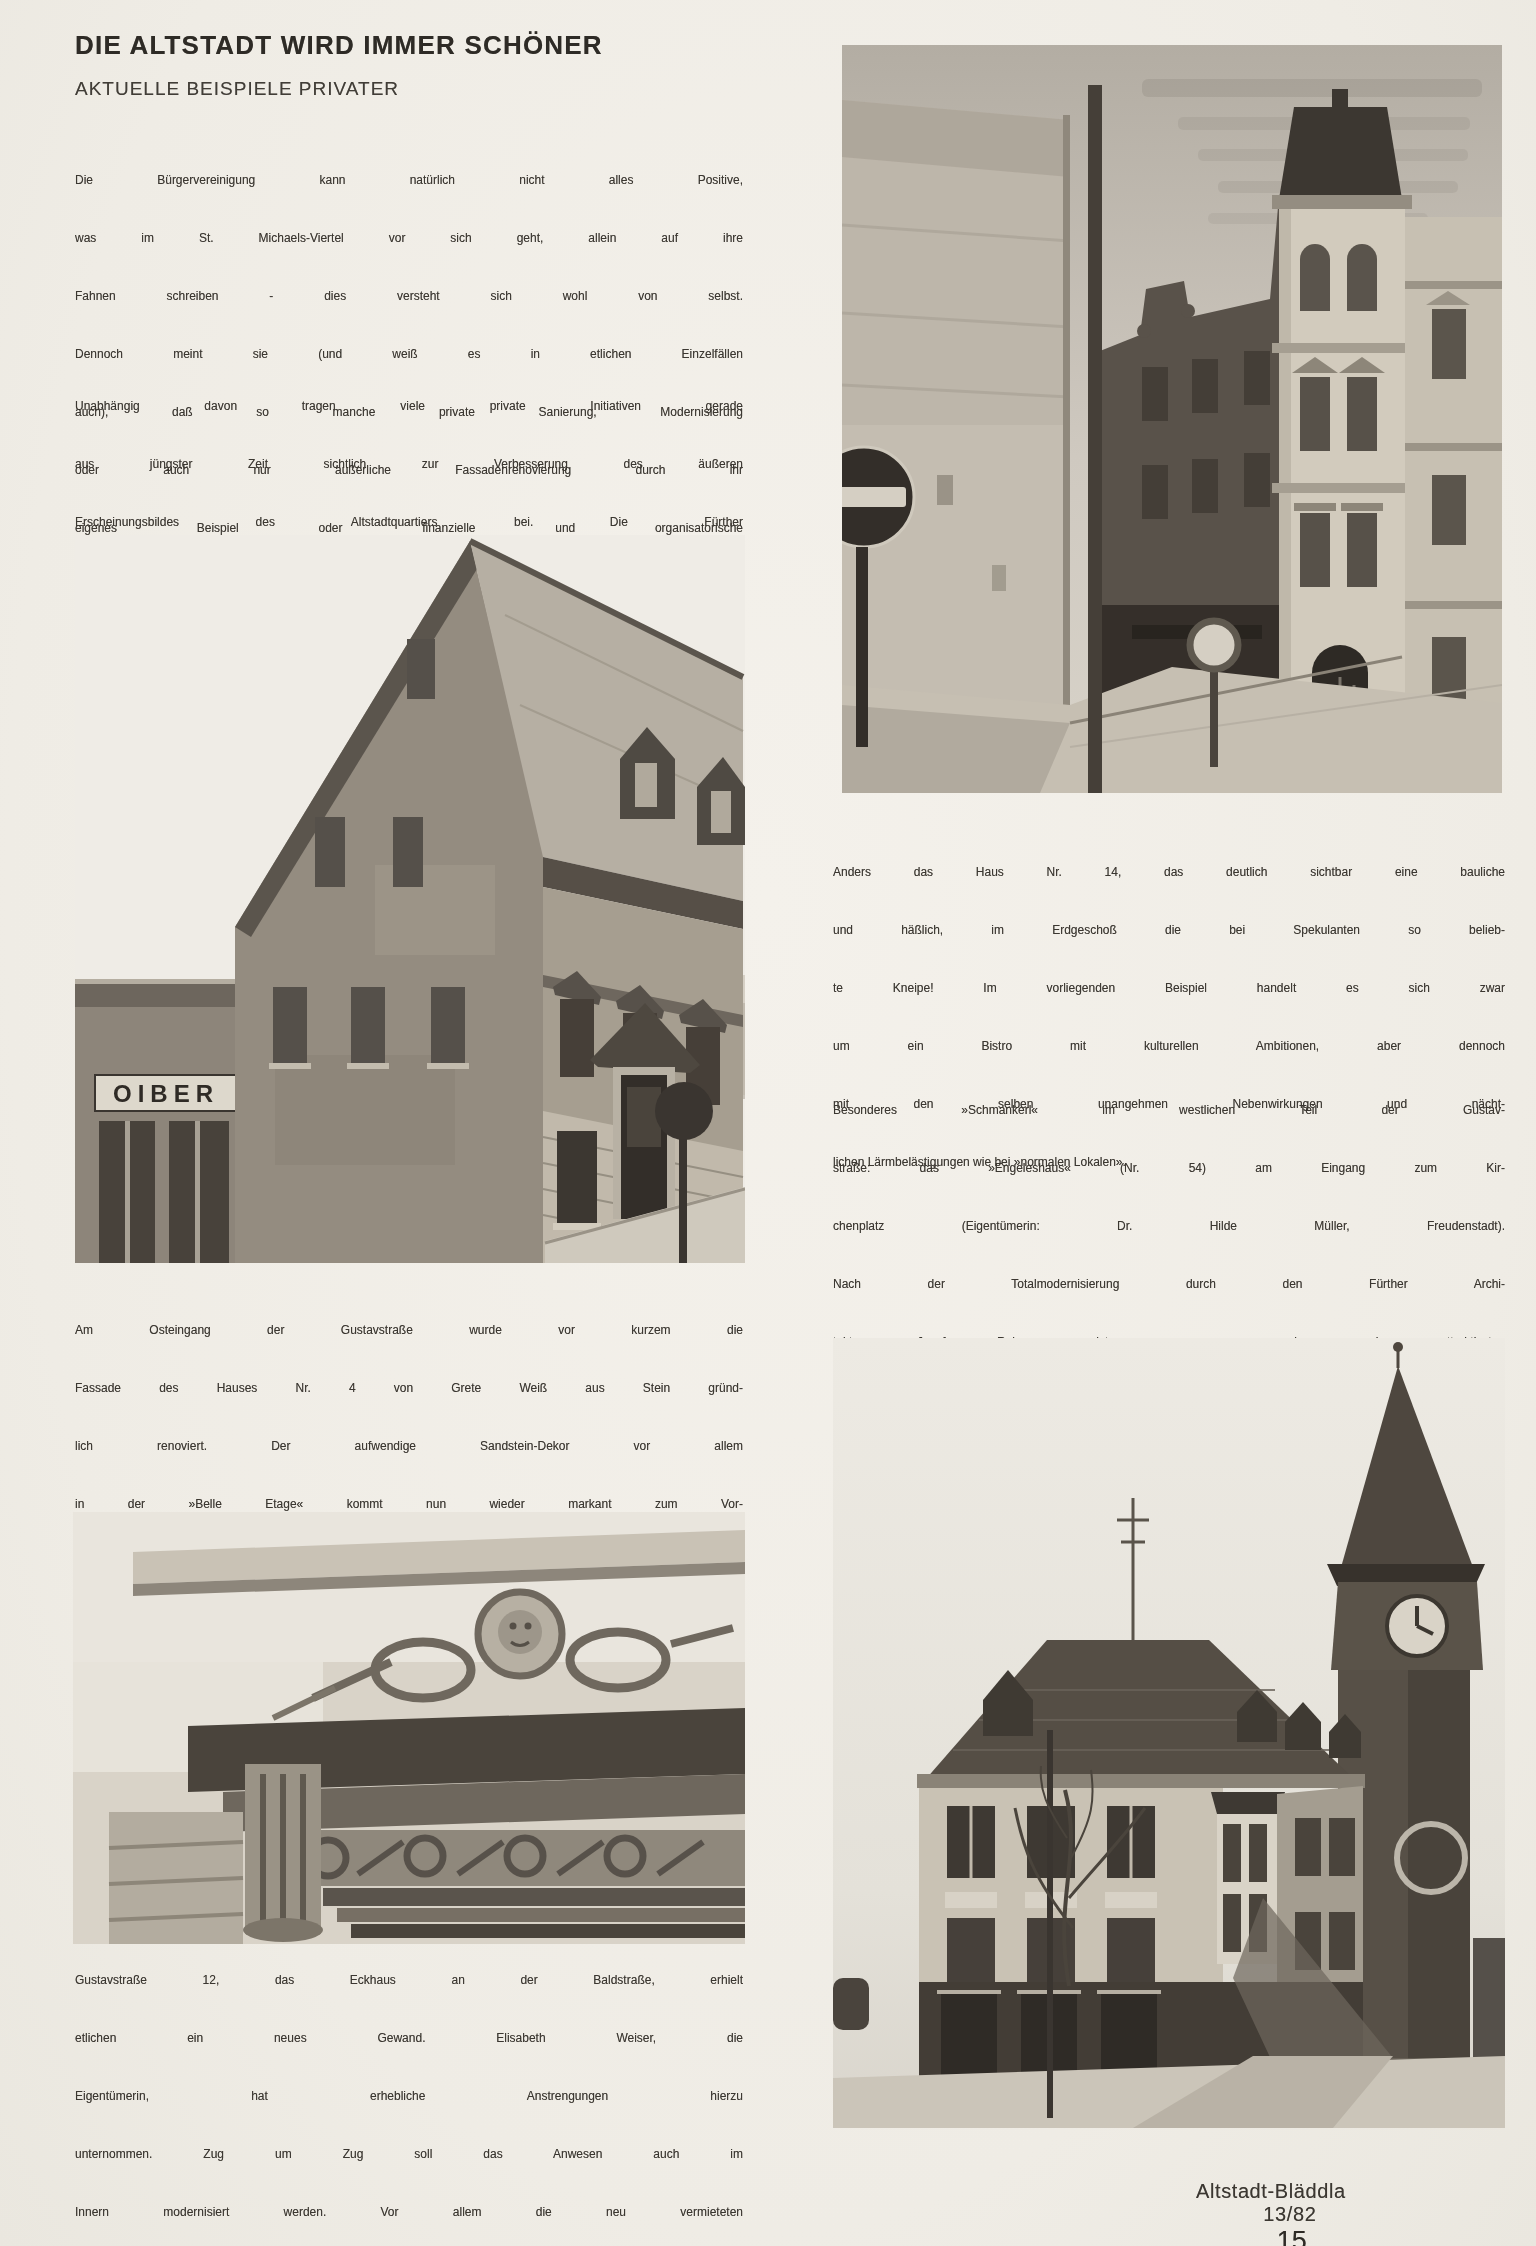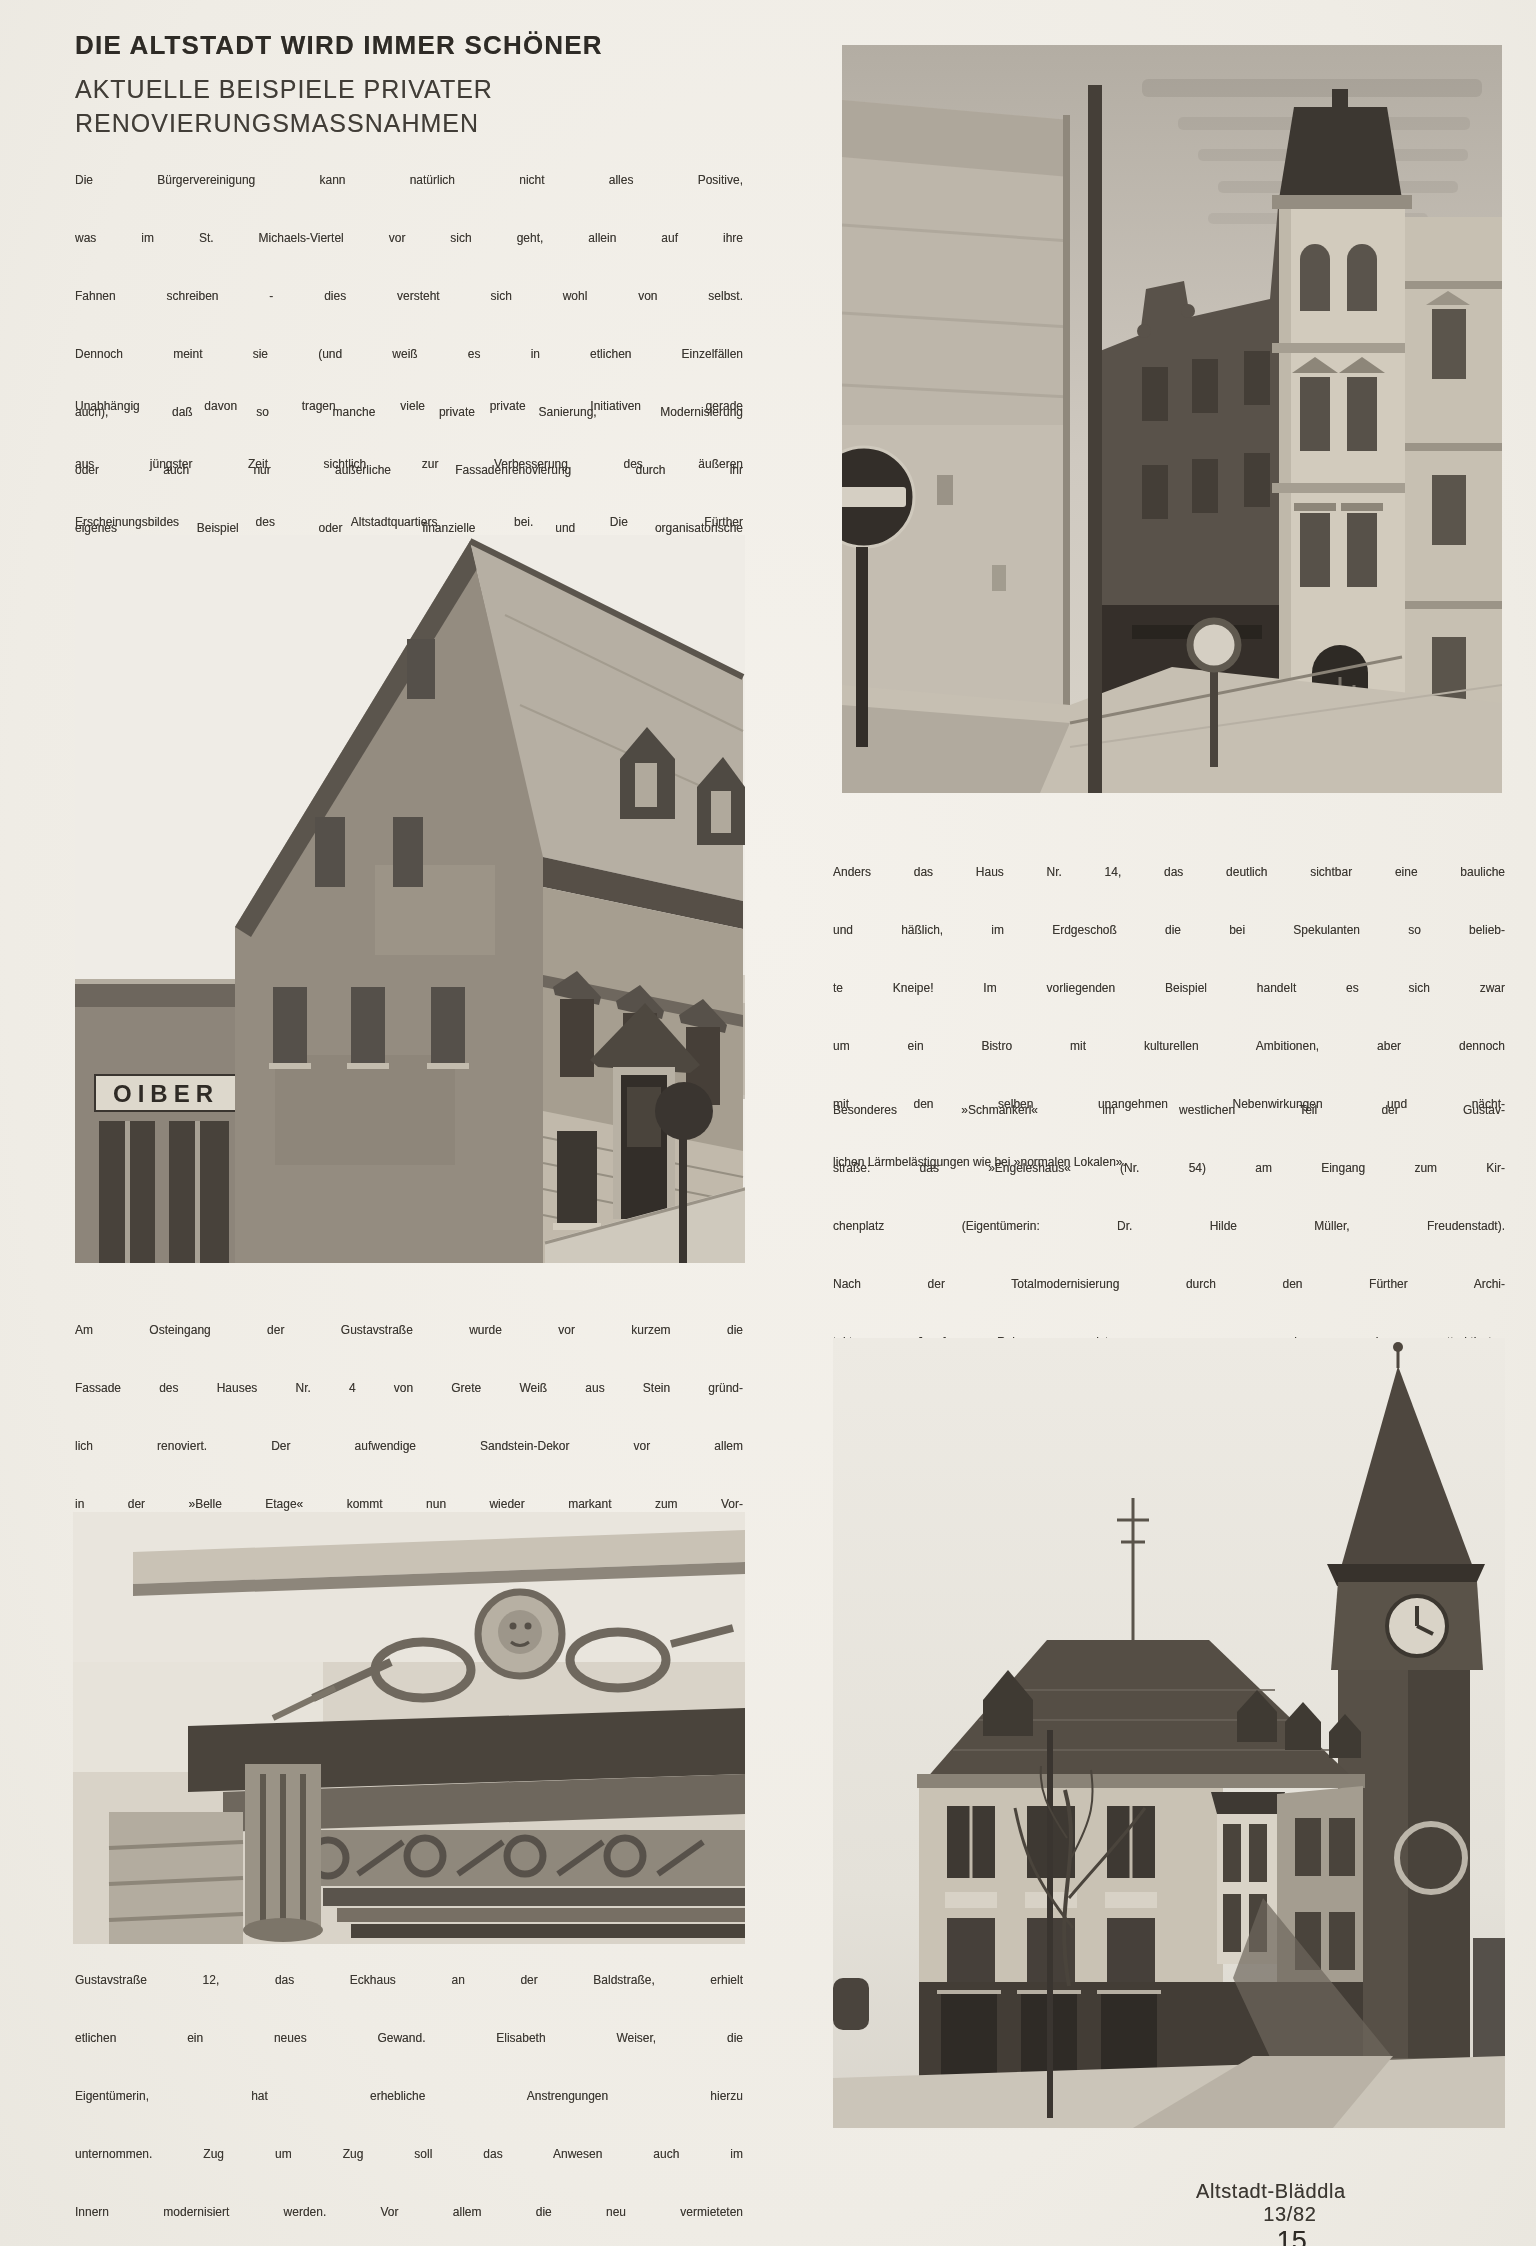--- a/index.html
+++ b/index.html
@@ -13,21 +13,21 @@
     font-family:"Liberation Sans", sans-serif;
     color:#3b3731;
   }
   .abs{position:absolute;}
   
   .headline{
     font-size:26px;font-weight:bold;letter-spacing:1.2px;color:#2e2b26;
     white-space:nowrap;text-shadow:0 0 .5px rgba(46,43,38,.55);
   }
   .subhead{
-    font-size:25px;font-weight:400;letter-spacing:1px;color:#413d37;
+    font-size:19px;font-weight:400;letter-spacing:1px;color:#413d37;
     line-height:34px;white-space:nowrap;text-shadow:0 0 .4px rgba(65,61,55,.45);
   }
   .bodytext{
     font-size:12px;line-height:29px;color:#3b3731;
     text-shadow:0 0 .4px rgba(59,55,49,.5);
   }
   .bodytext .line{text-align:justify;}
   .bodytext .line::after{content:"";display:inline-block;width:100%;height:0;vertical-align:top;}
   .bodytext .line.last{text-align:left;}
   .bodytext .line.last::after{content:none;}
@@ -46,21 +46,20 @@
 </style>
 </head>
 <body>
 
 <div id="page">
 
   <div class="abs headline" style="left:75px;top:30px;">DIE ALTSTADT WIRD IMMER SCHÖNER</div>
 
   <div class="abs subhead" style="left:75px;top:72px;">
     <div>AKTUELLE BEISPIELE PRIVATER</div>
-    <div>RENOVIERUNGSMASSNAHMEN</div>
   </div>
 
   <div class="abs bodytext" style="left:75px;top:166px;width:668px;">
       <div class="line">Die Bürgervereinigung kann natürlich nicht alles Positive,</div>
       <div class="line">was im St. Michaels-Viertel vor sich geht, allein auf ihre</div>
       <div class="line">Fahnen schreiben - dies versteht sich wohl von selbst.</div>
       <div class="line">Dennoch meint sie (und weiß es in etlichen Einzelfällen</div>
       <div class="line">auch), daß so manche private Sanierung, Modernisierung</div>
       <div class="line">oder auch nur äußerliche Fassadenrenovierung durch ihr</div>
       <div class="line">eigenes Beispiel oder finanzielle und organisatorische</div>

